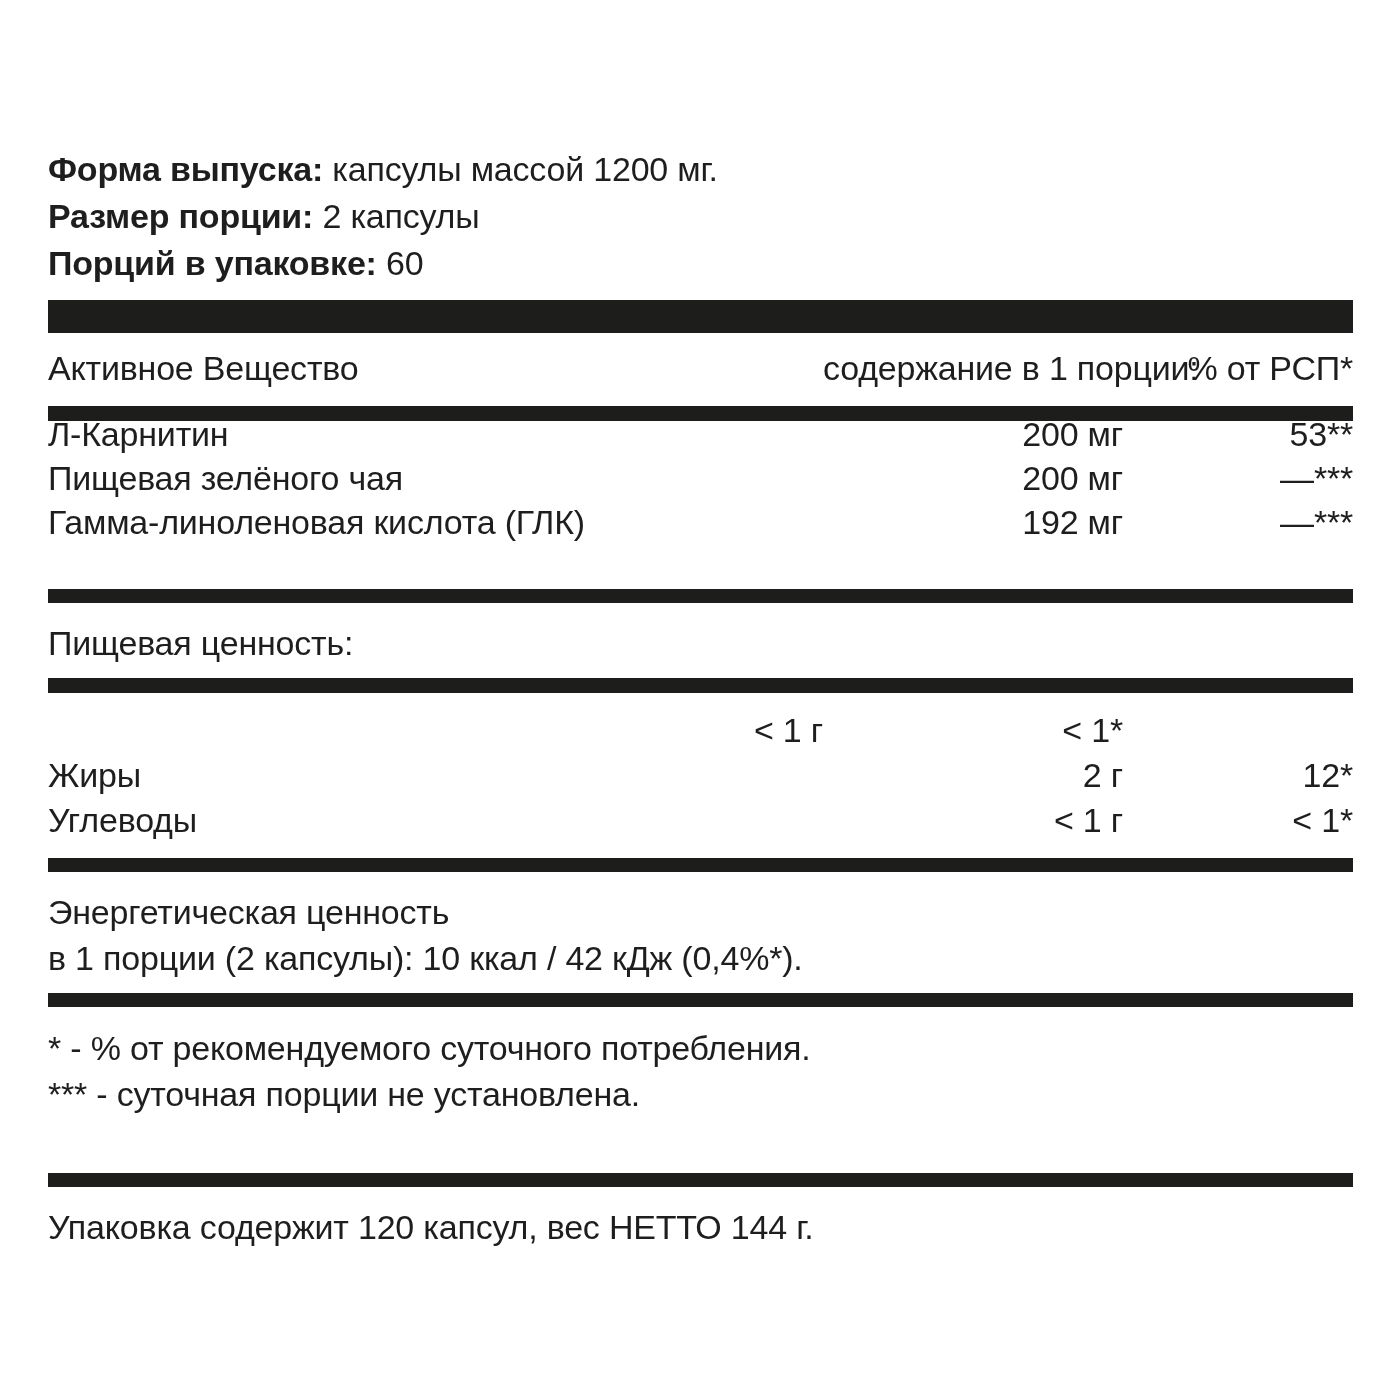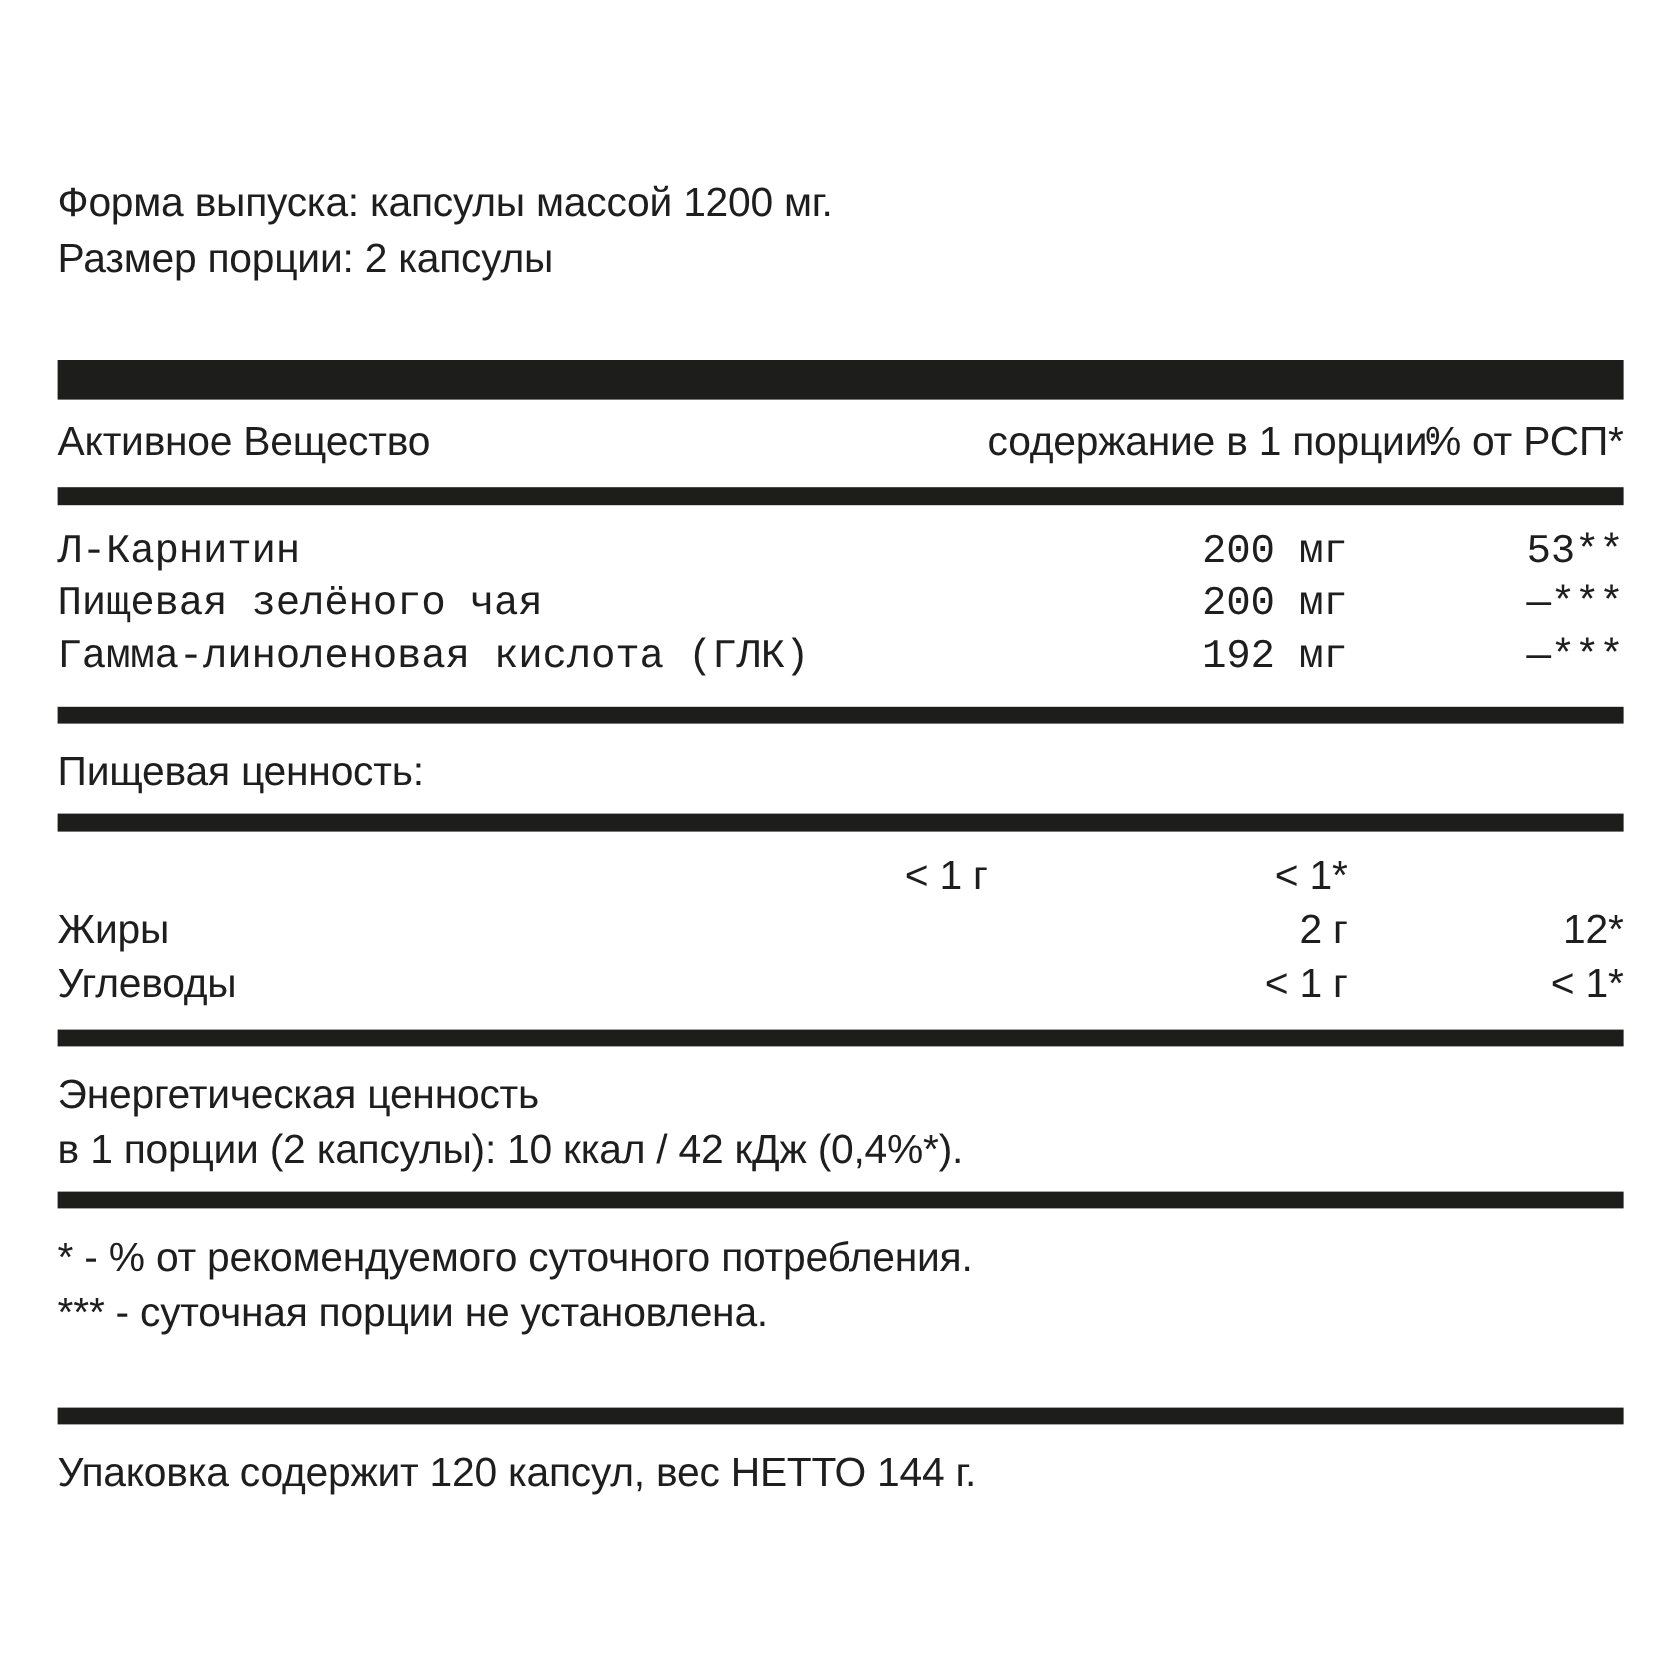--- a/index.html
+++ b/index.html
@@ -19,21 +19,21 @@
   .abs { position: absolute; }
   .bar {
     position: absolute;
     left: 48px;
     width: 1305px;
     background: #1d1d1b;
   }
   .content-left { left: 48px; }
   .content-wide { left: 48px; width: 1305px; }
   .info-line { line-height: 47px; white-space: nowrap; }
-  .info-line b { font-weight: normal; }
+  .info-line b { font-weight: bold; }
   .row3 {
     display: grid;
     grid-template-columns: 1fr 300px 230px;
     align-items: baseline;
   }
   .cell-amount, .cell-rsp { text-align: right; white-space: nowrap; }
   .cell-name { text-align: left; white-space: nowrap; }
   .lh44 { line-height: 44px; }
   .lh45 { line-height: 45px; }
   .lh46 { line-height: 46px; }
@@ -44,33 +44,37 @@
 
 <div class="abs content-left" style="top:146px;">
   <div class="info-line">
     <b>Форма выпуска:</b>
     <span>капсулы массой 1200 мг.</span>
   </div>
   <div class="info-line">
     <b>Размер порции:</b>
     <span>2 капсулы</span>
   </div>
+  <div class="info-line">
+    <b>Порций в упаковке:</b>
+    <span>60</span>
+  </div>
 </div>
 
 <div class="bar" style="top:300px; height:33px;"></div>
 
 <div class="abs content-wide row3 lh46" style="top:345px;">
   <div class="cell-name">Активное Вещество</div>
   <div class="cell-amount">содержание в 1 порции:</div>
   <div class="cell-rsp">% от РСП*</div>
 </div>
 
 <div class="bar" style="top:406px; height:15px;"></div>
 
-<div class="abs content-wide" style="top:438px;font-family:Liberation Mono, monospace;">
+<div class="abs content-wide" style="top:412px;">
   <div class="row3 lh44">
     <div class="cell-name">Л-Карнитин</div>
     <div class="cell-amount">200 мг</div>
     <div class="cell-rsp">53**</div>
   </div>
   <div class="row3 lh44">
     <div class="cell-name">Пищевая зелёного чая</div>
     <div class="cell-amount">200 мг</div>
     <div class="cell-rsp">—***</div>
   </div>

